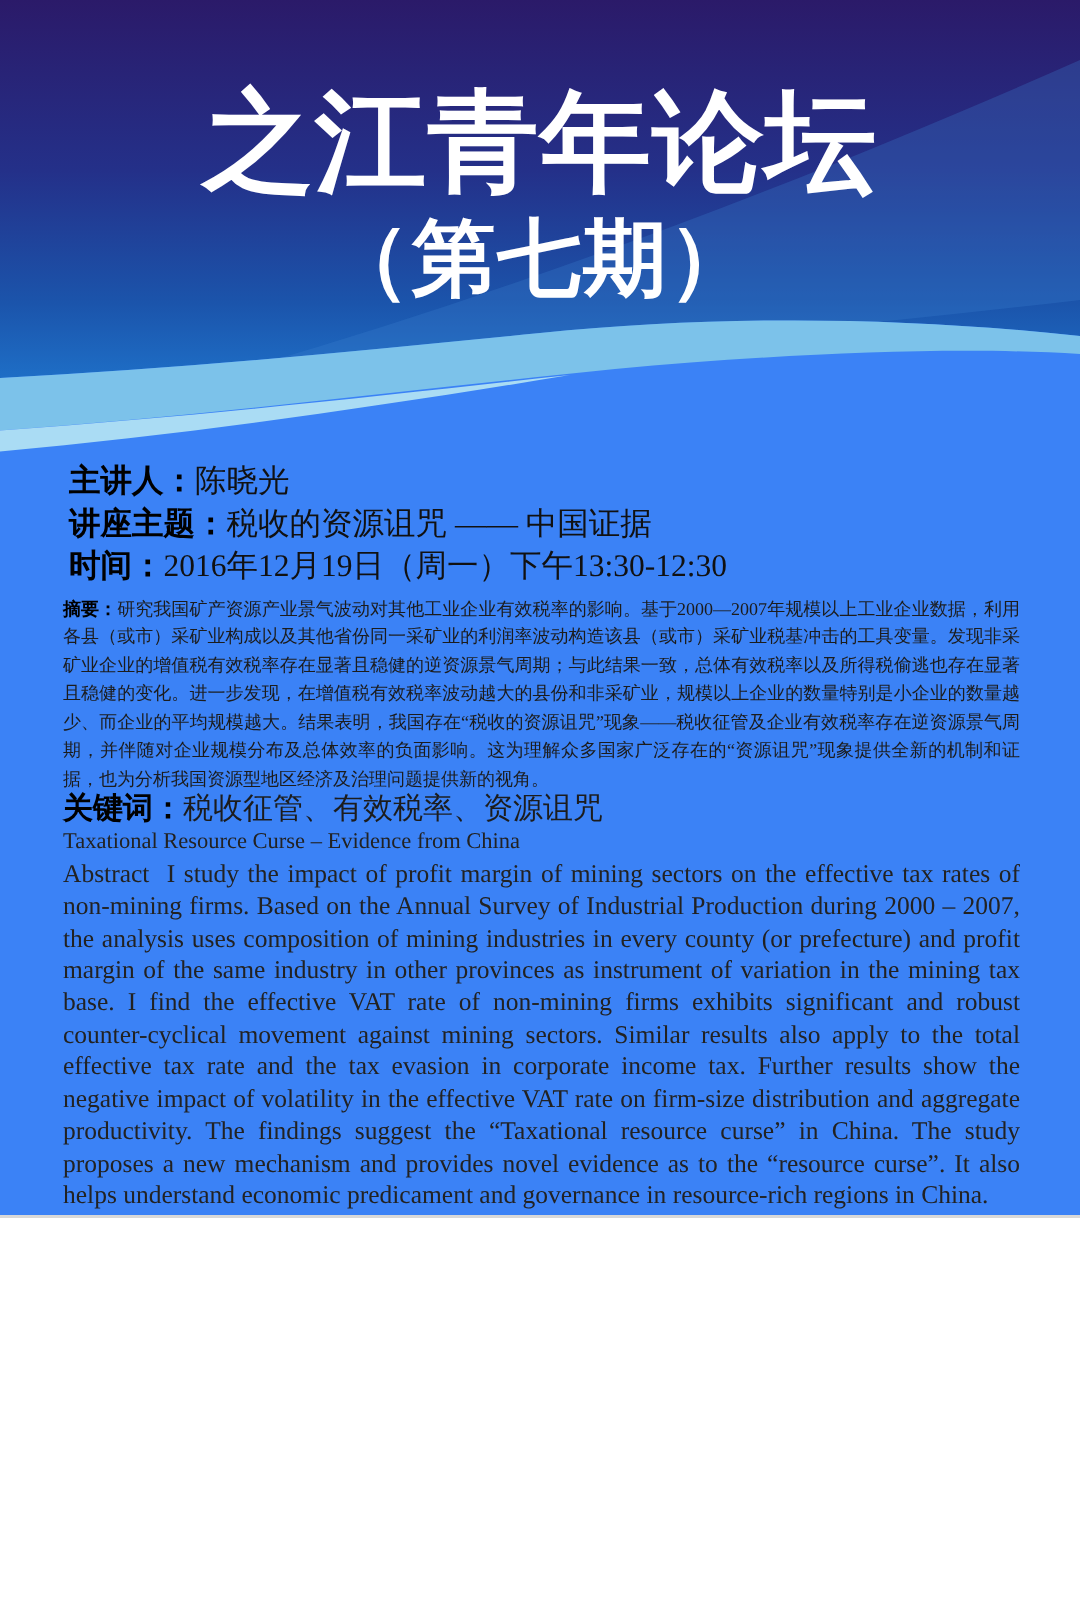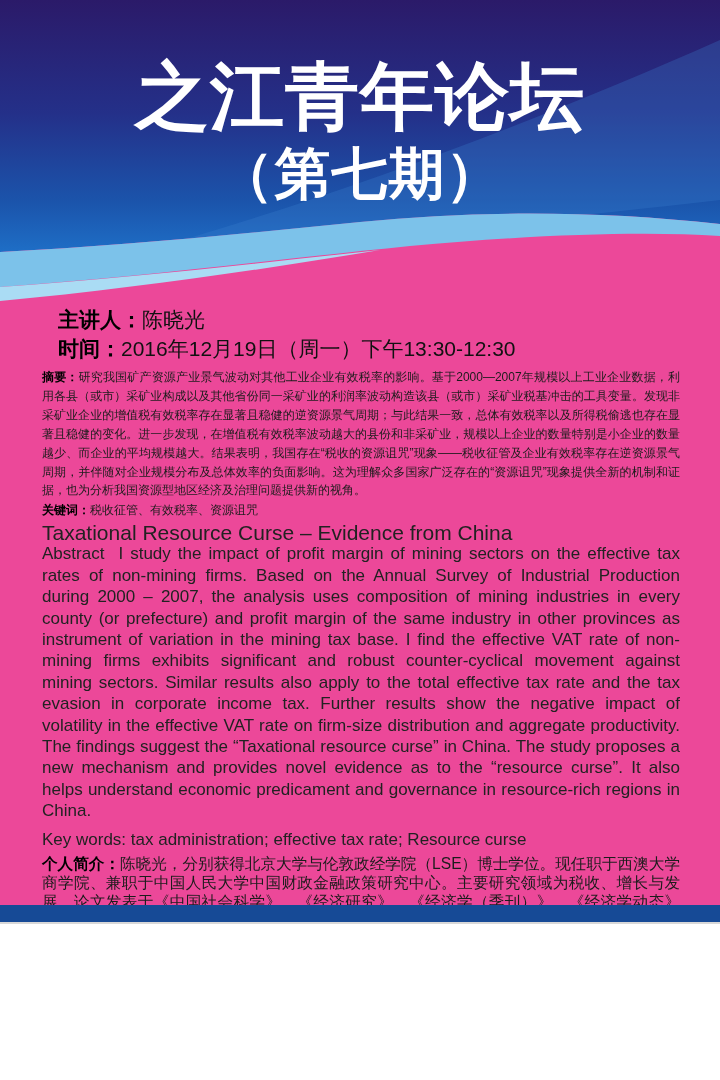--- a/index.html
+++ b/index.html
@@ -1,22 +1,22 @@
 <!DOCTYPE html>
 <html lang="zh"><head>
 <meta charset="utf-8">
 <style>
   html, body { margin: 0; padding: 0; background: #ffffff; }
   .poster {
     position: relative;
     width: 720px;
-    height: 924px;
-    background: #ec4899;
+    height: 812px;
+    background: #3b82f6;
     overflow: hidden;
-    font-family: Liberation Sans, sans-serif;
+    font-family: Liberation Serif, serif;
     color: #1a1a1a;
   }
   
   .header-banner { position: absolute; top: 0; left: 0; width: 720px; height: 312px; }
   .header-banner svg { display: block; }
   .header-titles {
     position: absolute; top: 54px; left: 0; width: 720px;
     text-align: center; color: #ffffff;
   }
   .forum-title {
@@ -24,31 +24,31 @@
     letter-spacing: 1px;
   }
   .forum-session {
     margin: 4px 0 0 0; font-size: 56px; line-height: 1.1; font-weight: 800;
     letter-spacing: 1px;
   }
   
   .content {
     position: absolute; top: 306px; left: 42px; width: 638px;
   }
-  .info-block { margin: 0 0 5px 16px; }
+  .info-block { margin: 0 0 5px 4px; }
   .info-row { font-size: 21px; line-height: 28.5px; color: #111; }
   .info-label { font-weight: 700; color: #000; }
   .info-value { font-weight: 400; }
   .abs-zh {
     margin: 5px 0 0 0; font-size: 12px; line-height: 18.9px;
     text-align: justify; color: #1c1c1c;
   }
   .inline-label { font-weight: 700; color: #000; }
-  .kw-zh { margin: 0; font-size: 12px; line-height: 20px; color: #1c1c1c; }
-  .en-title { margin: 2px 0 0 0; font-size: 21px; line-height: 21px; color: #222; }
+  .kw-zh { margin: 0; font-size: 20px; line-height: 20px; color: #1c1c1c; }
+  .en-title { margin: 2px 0 0 0; font-size: 15px; line-height: 21px; color: #222; }
   .abs-en {
     margin: 0; font-size: 17px; line-height: 21.4px;
     text-align: justify; color: #222;
   }
   .kw-en { margin: 8px 0 0 0; font-size: 17px; line-height: 20px; color: #222; }
   .bio {
     margin: 4px 0 0 0; font-size: 15.6px; line-height: 19.4px;
     text-align: justify; color: #1c1c1c;
   }
   
@@ -101,20 +101,23 @@
     </div>
   </div>
 
   <div class="content">
 
     <div class="info-block">
       <div class="info-row">
         <span class="info-label">主讲人：</span><span class="info-value">陈晓光</span>
       </div>
       <div class="info-row">
+        <span class="info-label">讲座主题：</span><span class="info-value">税收的资源诅咒 —— 中国证据</span>
+      </div>
+      <div class="info-row">
         <span class="info-label">时间：</span><span class="info-value">2016年12月19日（周一）下午13:30-12:30</span>
       </div>
     </div>
 
     <p class="abs-zh">
       <span class="inline-label">摘要：</span><span>研究我国矿产资源产业景气波动对其他工业企业有效税率的影响。基于2000—2007年规模以上工业企业数据，利用各县（或市）采矿业构成以及其他省份同一采矿业的利润率波动构造该县（或市）采矿业税基冲击的工具变量。发现非采矿业企业的增值税有效税率存在显著且稳健的逆资源景气周期；与此结果一致，总体有效税率以及所得税偷逃也存在显著且稳健的变化。进一步发现，在增值税有效税率波动越大的县份和非采矿业，规模以上企业的数量特别是小企业的数量越少、而企业的平均规模越大。结果表明，我国存在“税收的资源诅咒”现象——税收征管及企业有效税率存在逆资源景气周期，并伴随对企业规模分布及总体效率的负面影响。这为理解众多国家广泛存在的“资源诅咒”现象提供全新的机制和证据，也为分析我国资源型地区经济及治理问题提供新的视角。</span>
     </p>
 
     <p class="kw-zh">
       <span class="inline-label">关键词：</span><span>税收征管、有效税率、资源诅咒</span>

